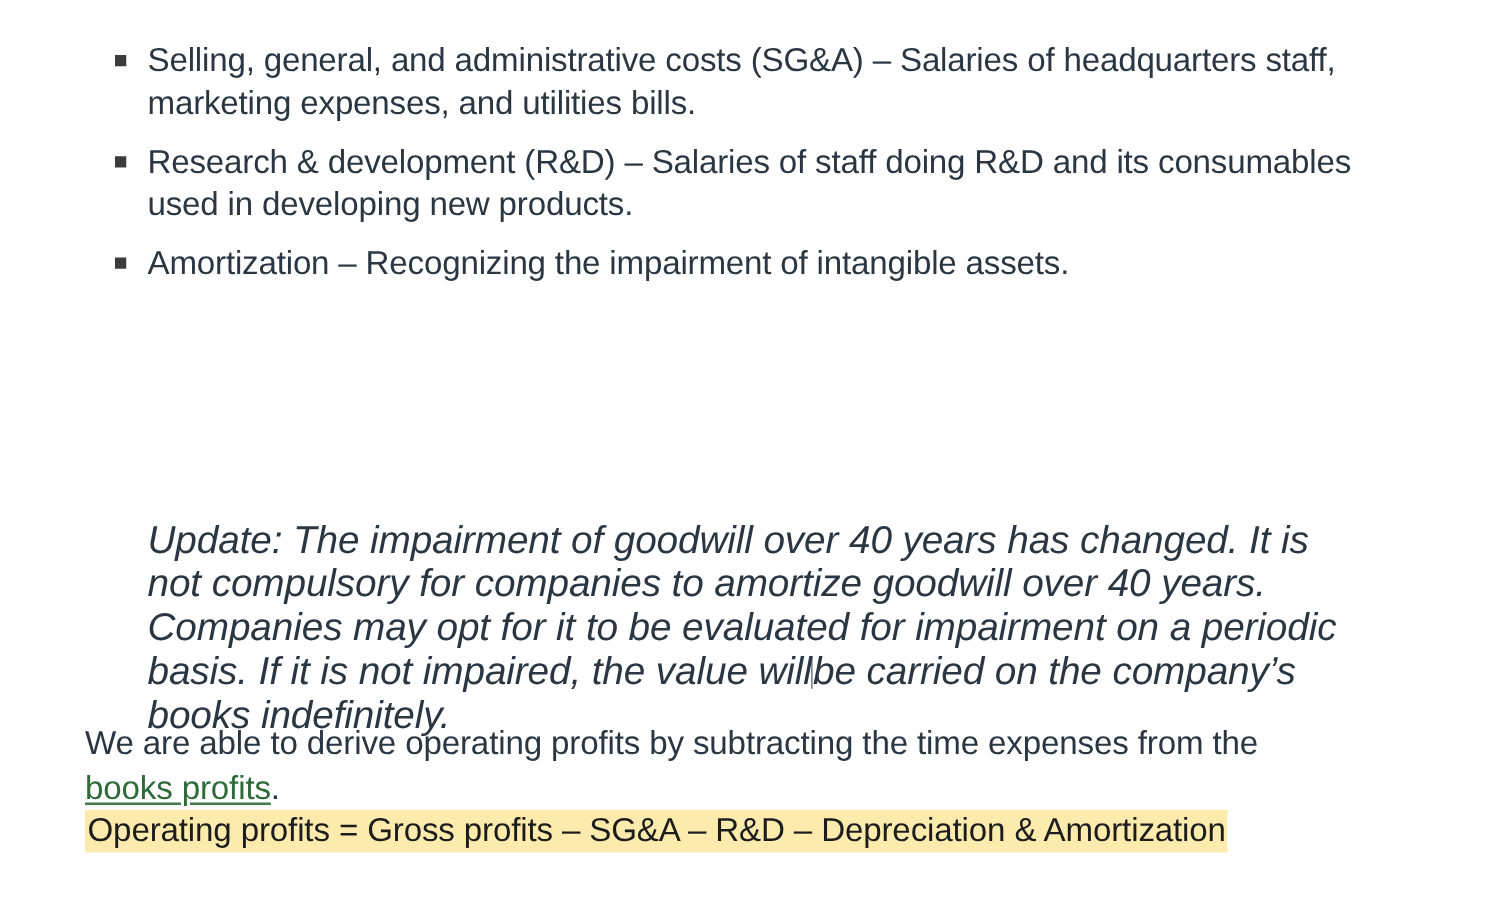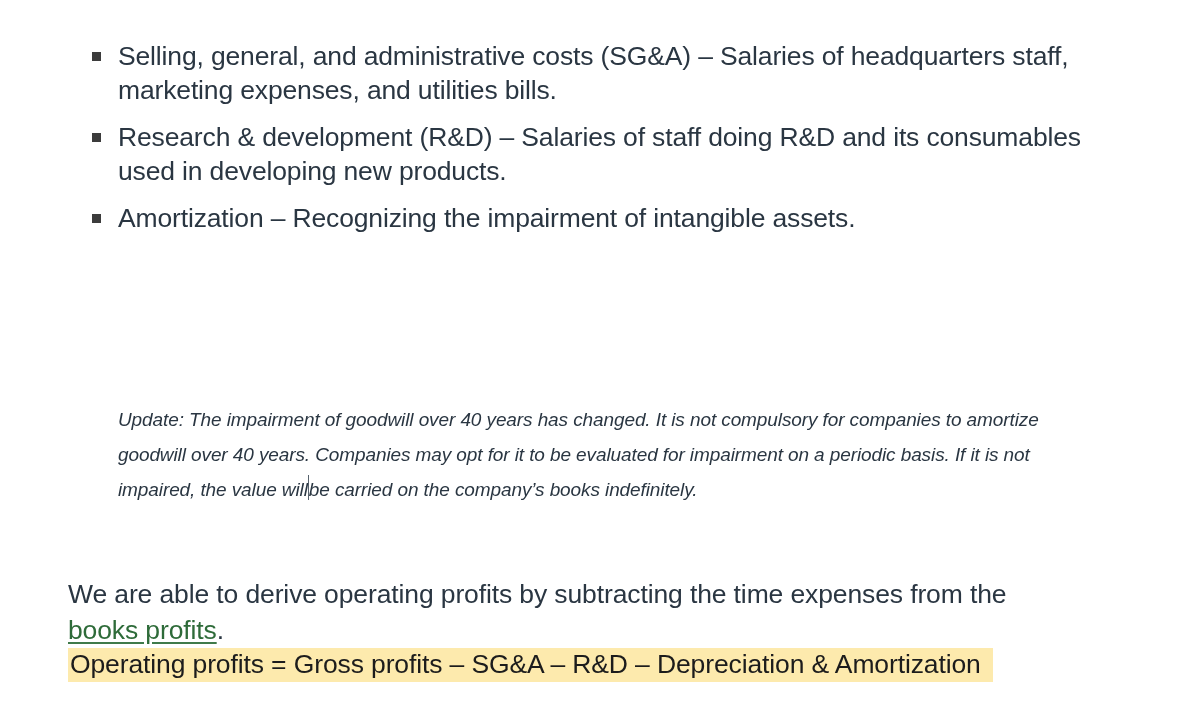--- a/index.html
+++ b/index.html
@@ -25,21 +25,21 @@
     padding: 0;
   }
 
   
   .bullet-list {
     list-style: none;
     margin: 0;
     padding: 0;
     position: absolute;
     left: 92px;
-    top: 39px;
+    top: 31px;
     width: 990px;
   }
   .bullet-item {
     position: relative;
     padding-left: 26px;
     margin-bottom: 13px;
     font-size: 26.5px;
     line-height: 34px;
     color: #2a3642;
     letter-spacing: -0.15px;
@@ -54,21 +54,21 @@
     height: 9px;
     background: #3c3c3c;
   }
 
   
   .update-note {
     position: absolute;
     left: 118px;
     top: 383px;
     width: 962px;
-    font-size: 19px;
+    font-size: 31px;
     line-height: 35px;
     font-style: italic;
     color: #2a3642;
     letter-spacing: -0.1px;
   }
 
   
   .body-para {
     position: absolute;
     left: 68px;
@@ -92,21 +92,21 @@
     position: absolute;
     left: 68px;
     top: 645px;
     width: 1040px;
     font-size: 26.5px;
     line-height: 38px;
   }
   .formula {
     background: #fdeaad;
     color: #1c1c1c;
-    padding: 1px 12px 3px 2px;
+    padding: 1px 1px 3px 2px;
     letter-spacing: -0.12px;
   }
 
   
   .caret {
     display: inline-block;
     width: 1px;
     height: 25px;
     background: #3a4654;
     vertical-align: -4px;

